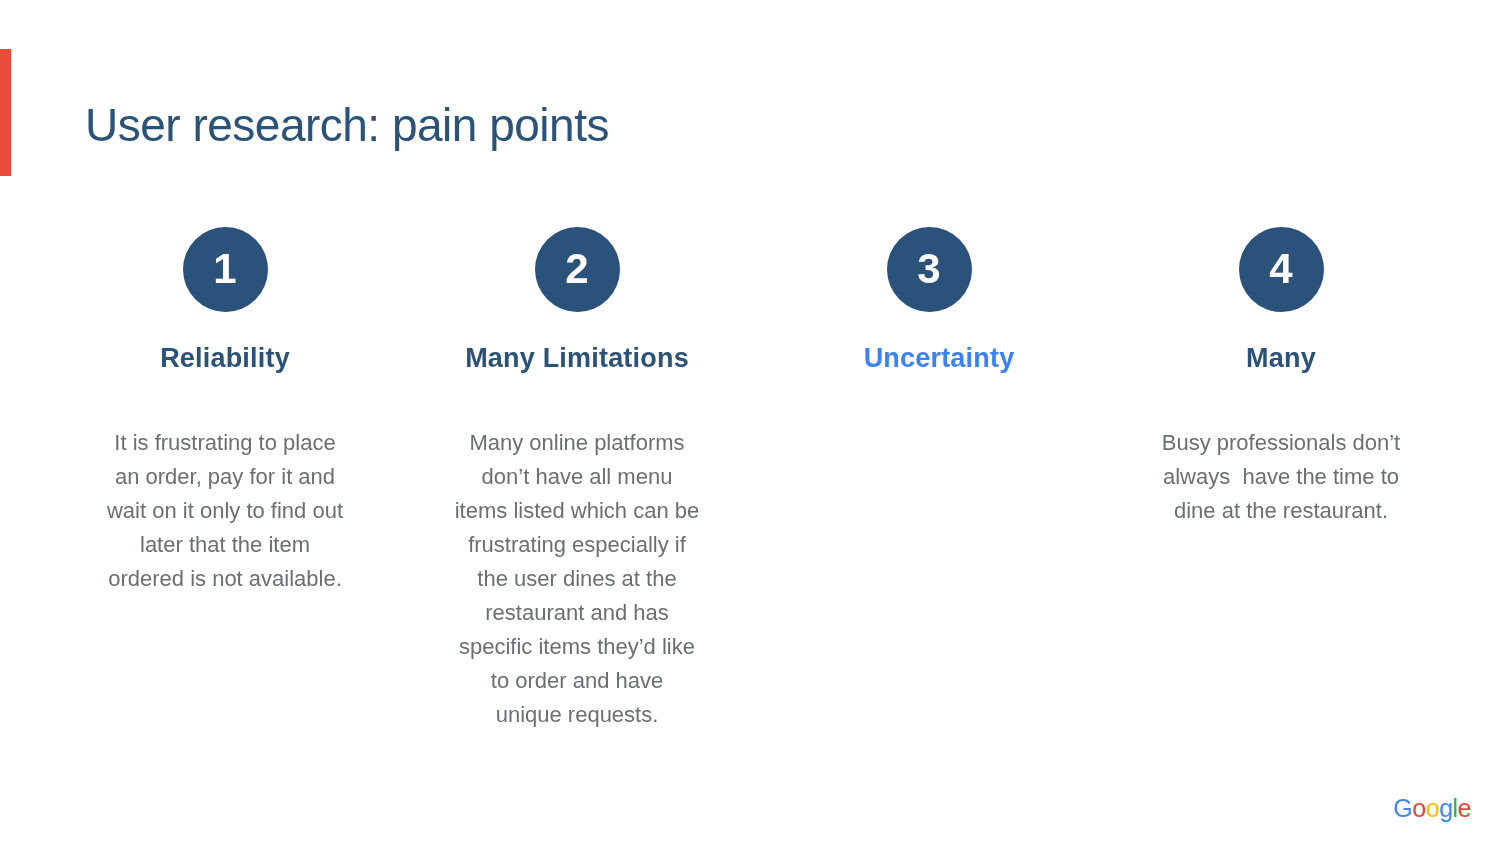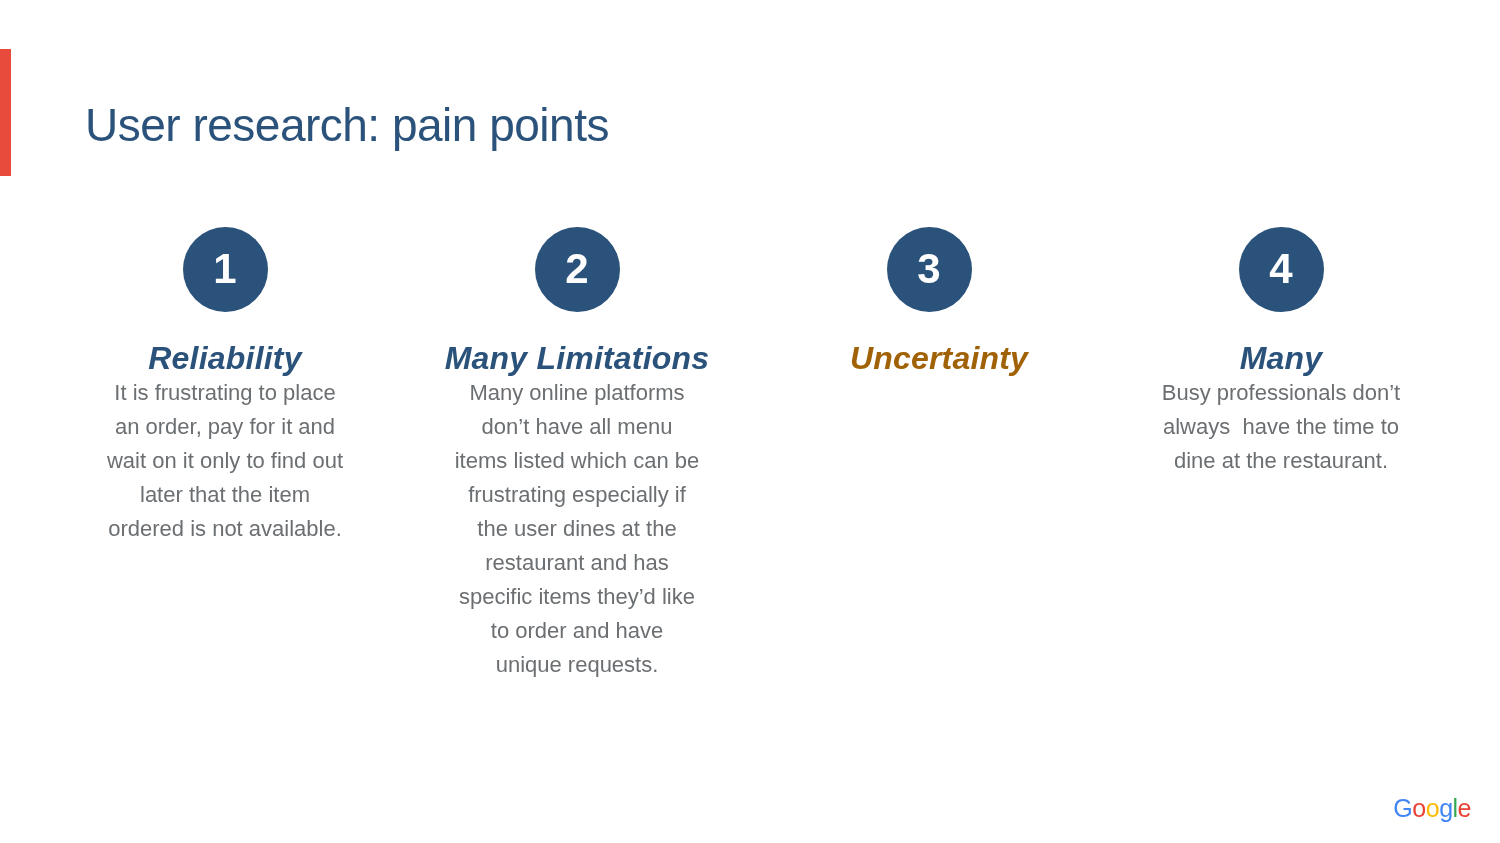--- a/index.html
+++ b/index.html
@@ -60,29 +60,29 @@
   .badge-num {
     color: #ffffff;
     font-size: 42px;
     font-weight: 700;
     line-height: 1;
     transform: translateY(-1px);
   }
 
   .heading {
     margin-top: 28px;
-    font-size: 32px;
+    font-size: 27px;
     line-height: 36px;
     font-weight: 700;
     letter-spacing: 0.2px;
     text-align: left;
-    font-style: italic;
   }
 
   .desc {
+    margin-top: 50px;
     font-size: 22px;
     line-height: 34px;
     text-align: center;
     white-space: pre-wrap;
   }
 
   .google-logo {
     position: absolute;
     right: 29px;
     bottom: 22px;
@@ -129,21 +129,21 @@
 restaurant and has
 specific items they’d like
 to order and have
 unique requests.</div>
     </div>
 
     <div class="col">
       <div class="badge" style="background-color: rgb(42, 82, 122);">
         <span class="badge-num">3</span>
       </div>
-      <div class="heading" style="color: #a16207; margin-left: 20px;">Uncertainty</div>
+      <div class="heading" style="color: #3b82f6; margin-left: 20px;">Uncertainty</div>
     </div>
 
     <div class="col">
       <div class="badge" style="background-color: rgb(42, 82, 122);">
         <span class="badge-num">4</span>
       </div>
       <div class="heading" style="color: rgb(42, 82, 122);">Many</div>
       <div class="desc" style="color: rgb(107, 111, 114);">Busy professionals don’t
 always  have the time to
 dine at the restaurant.</div>

